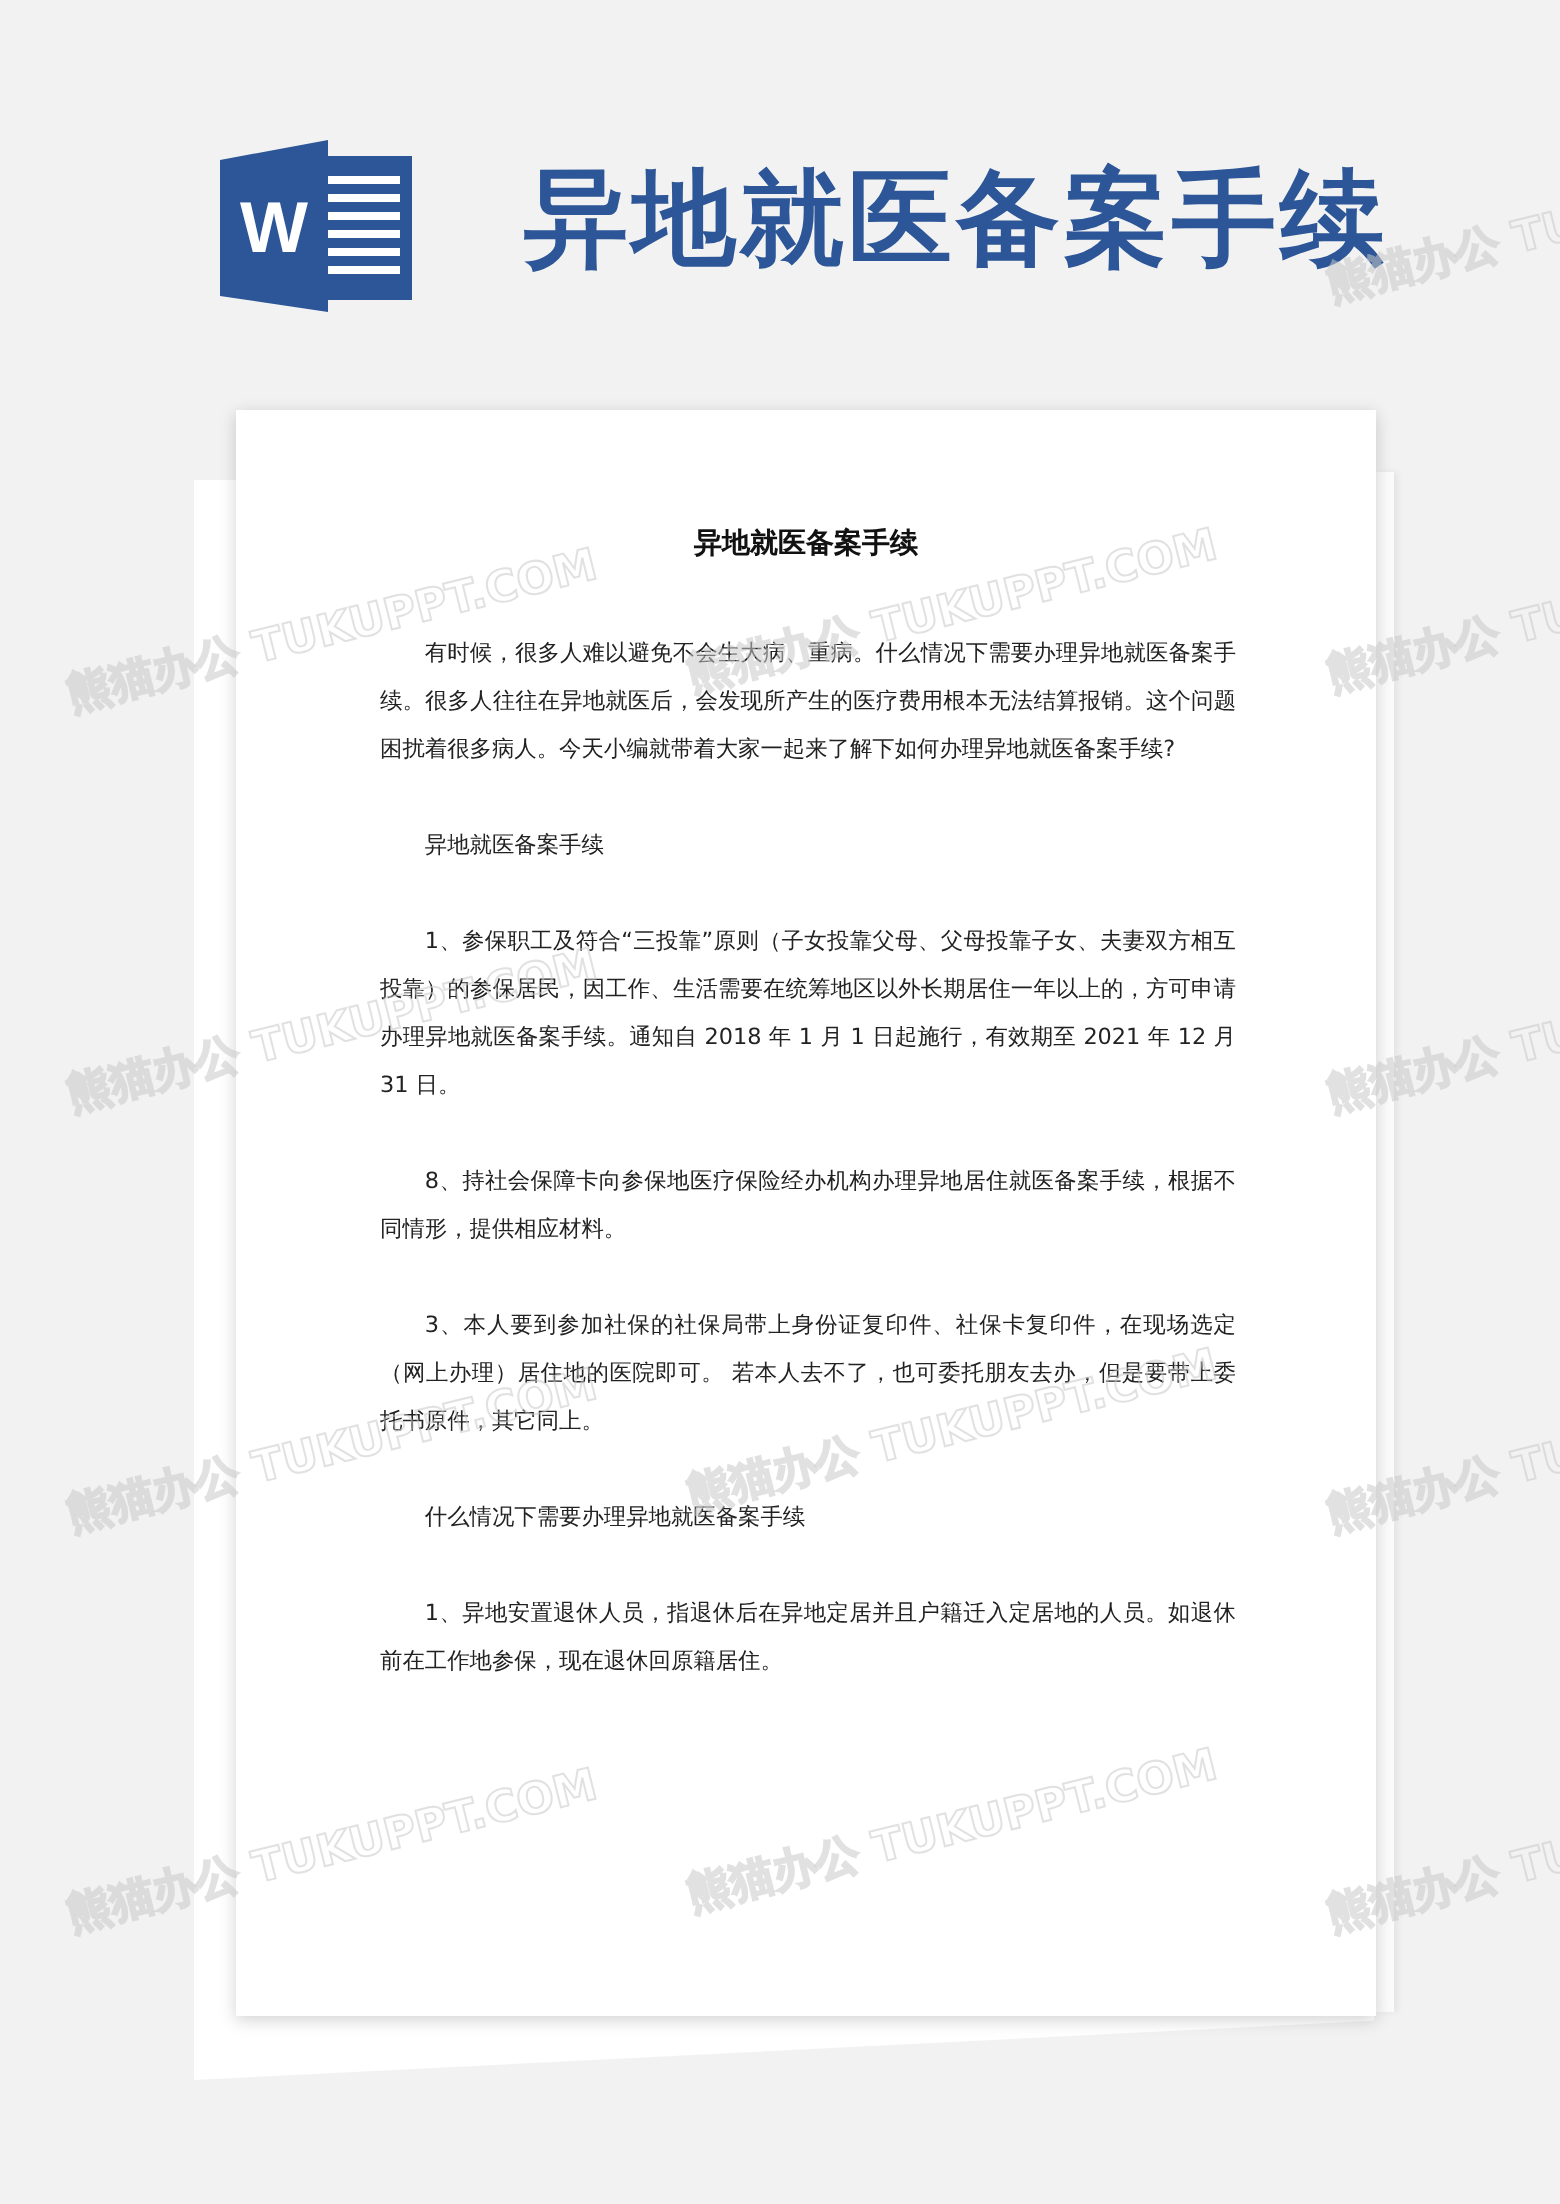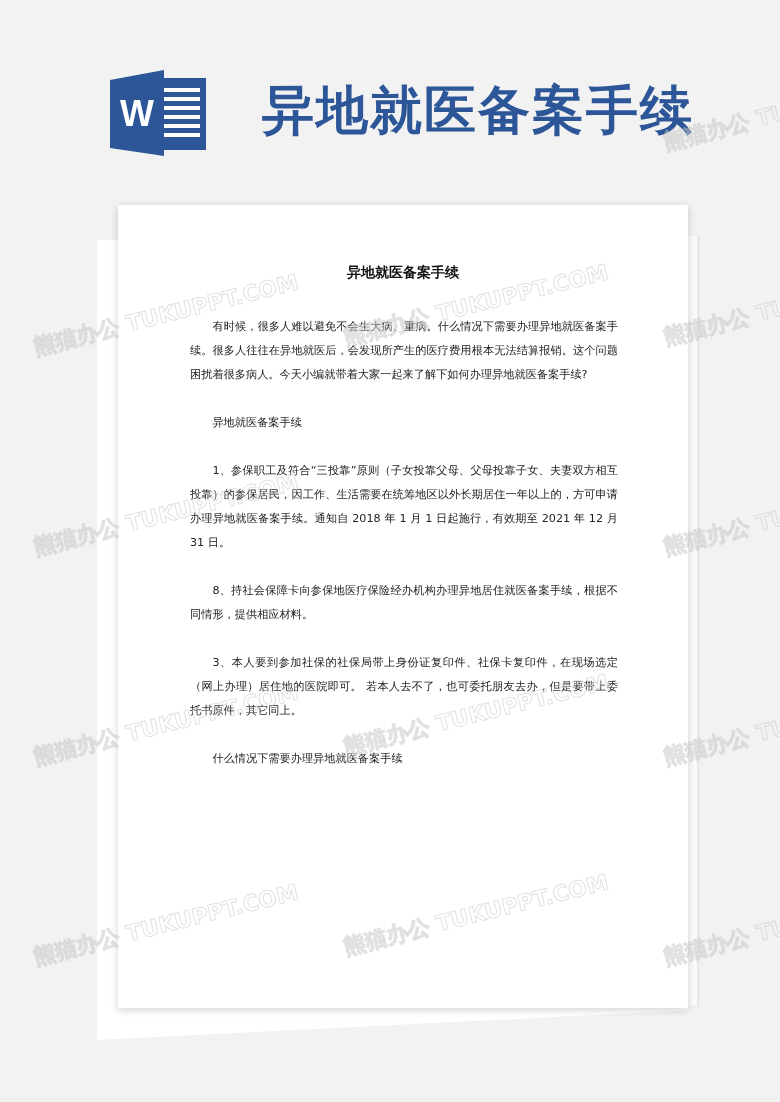--- a/index.html
+++ b/index.html
@@ -80,20 +80,21 @@
 
 <div class="page">
   <div class="doc-title">异地就医备案手续</div>
   <div class="doc-body">
     <p>有时候，很多人难以避免不会生大病、重病。什么情况下需要办理异地就医备案手续。很多人往往在异地就医后，会发现所产生的医疗费用根本无法结算报销。这个问题困扰着很多病人。今天小编就带着大家一起来了解下如何办理异地就医备案手续?</p>
     <p class="heading">异地就医备案手续</p>
     <p>1、参保职工及符合“三投靠”原则（子女投靠父母、父母投靠子女、夫妻双方相互投靠）的参保居民，因工作、生活需要在统筹地区以外长期居住一年以上的，方可申请办理异地就医备案手续。通知自 2018 年 1 月 1 日起施行，有效期至 2021 年 12 月 31 日。</p>
     <p>8、持社会保障卡向参保地医疗保险经办机构办理异地居住就医备案手续，根据不同情形，提供相应材料。</p>
     <p>3、本人要到参加社保的社保局带上身份证复印件、社保卡复印件，在现场选定（网上办理）居住地的医院即可。 若本人去不了，也可委托朋友去办，但是要带上委托书原件，其它同上。</p>
     <p class="heading">什么情况下需要办理异地就医备案手续</p>
+    <p>1、异地安置退休人员，指退休后在异地定居并且户籍迁入定居地的人员。如退休前在工作地参保，现在退休回原籍居住。</p>
   </div>
 </div>
 
 <div class="watermark" style="left:30px;top:300px;">熊猫办公 TUKUPPT.COM</div>
 <div class="watermark" style="left:340px;top:290px;">熊猫办公 TUKUPPT.COM</div>
 <div class="watermark" style="left:660px;top:290px;">熊猫办公 TUKUPPT.COM</div>
 <div class="watermark" style="left:30px;top:500px;">熊猫办公 TUKUPPT.COM</div>
 <div class="watermark" style="left:660px;top:500px;">熊猫办公 TUKUPPT.COM</div>
 <div class="watermark" style="left:30px;top:710px;">熊猫办公 TUKUPPT.COM</div>
 <div class="watermark" style="left:340px;top:700px;">熊猫办公 TUKUPPT.COM</div>

